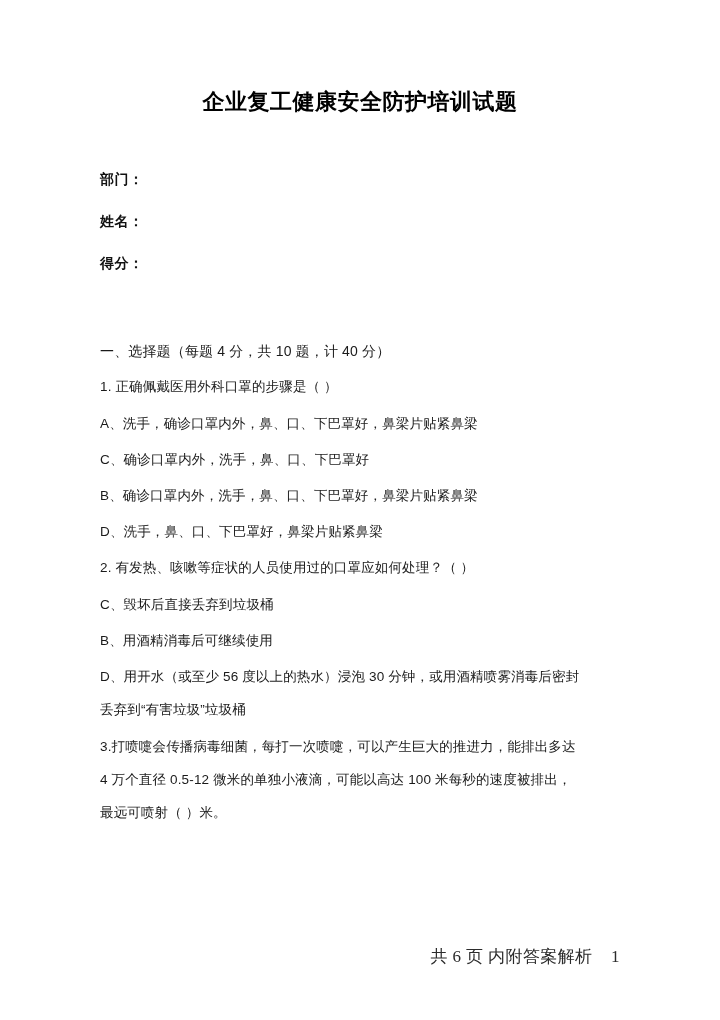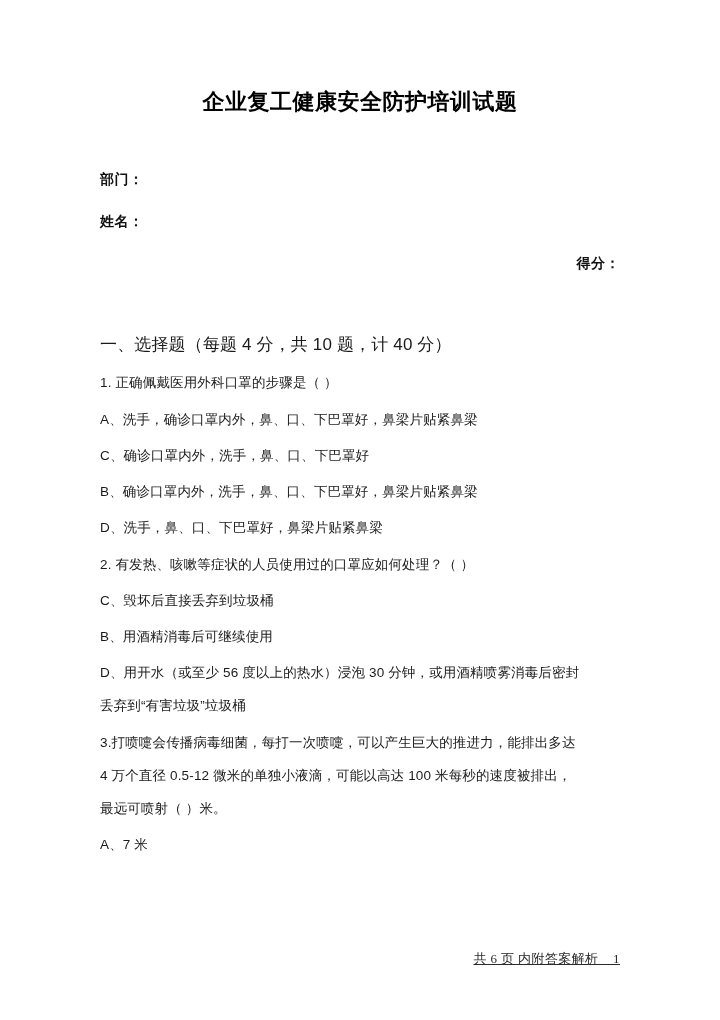--- a/index.html
+++ b/index.html
@@ -41,25 +41,25 @@
     margin-top: 56px;
   }
   .field-row {
     font-size: 14px;
     font-weight: bold;
     line-height: 1;
     margin-bottom: 28px;
     letter-spacing: 0.5px;
     color: #111;
   }
-  .field-row:last-child { margin-bottom: 8px; text-align: right; }
+  .field-row:last-child { margin-bottom: 16px; }
 
   
   .section-heading {
-    font-size: 17px;
+    font-size: 14px;
     line-height: 1.35;
     margin: 0;
     padding-top: 56px;
     color: #1a1a1a;
     letter-spacing: 0.15px;
   }
 
   .q-line {
     font-size: 13.5px;
     line-height: 1.35;
@@ -72,25 +72,24 @@
   .q-line.cont {
     padding-top: 15px;
   }
 
   
   .footer {
     position: absolute;
     right: 100px;
     bottom: 52px;
     font-family: "Liberation Serif", "DejaVu Serif", serif;
-    font-size: 13px;
+    font-size: 17px;
     color: #2b2b2b;
     letter-spacing: 0.4px;
     white-space: pre;
-    text-decoration: underline;
   }
 </style>
 </head>
 <body>
 
 <div class="page">
 
   <h1 class="doc-title">企业复工健康安全防护培训试题</h1>
 
   <div class="fields">
@@ -109,17 +108,16 @@
 
   <div class="q-line">2. 有发热、咳嗽等症状的人员使用过的口罩应如何处理？（   ）</div>
   <div class="q-line">C、毁坏后直接丢弃到垃圾桶</div>
   <div class="q-line">B、用酒精消毒后可继续使用</div>
   <div class="q-line">D、用开水（或至少 56 度以上的热水）浸泡 30 分钟，或用酒精喷雾消毒后密封</div>
   <div class="q-line cont">丢弃到“有害垃圾”垃圾桶</div>
 
   <div class="q-line">3.打喷嚏会传播病毒细菌，每打一次喷嚏，可以产生巨大的推进力，能排出多达</div>
   <div class="q-line cont">4 万个直径 0.5-12 微米的单独小液滴，可能以高达 100 米每秒的速度被排出，</div>
   <div class="q-line cont">最远可喷射（   ）米。</div>
-  <div class="q-line">A、7 米</div>
 
   <div class="footer">共 6 页 内附答案解析    1</div>
 
 </div>
 
 </body></html>

